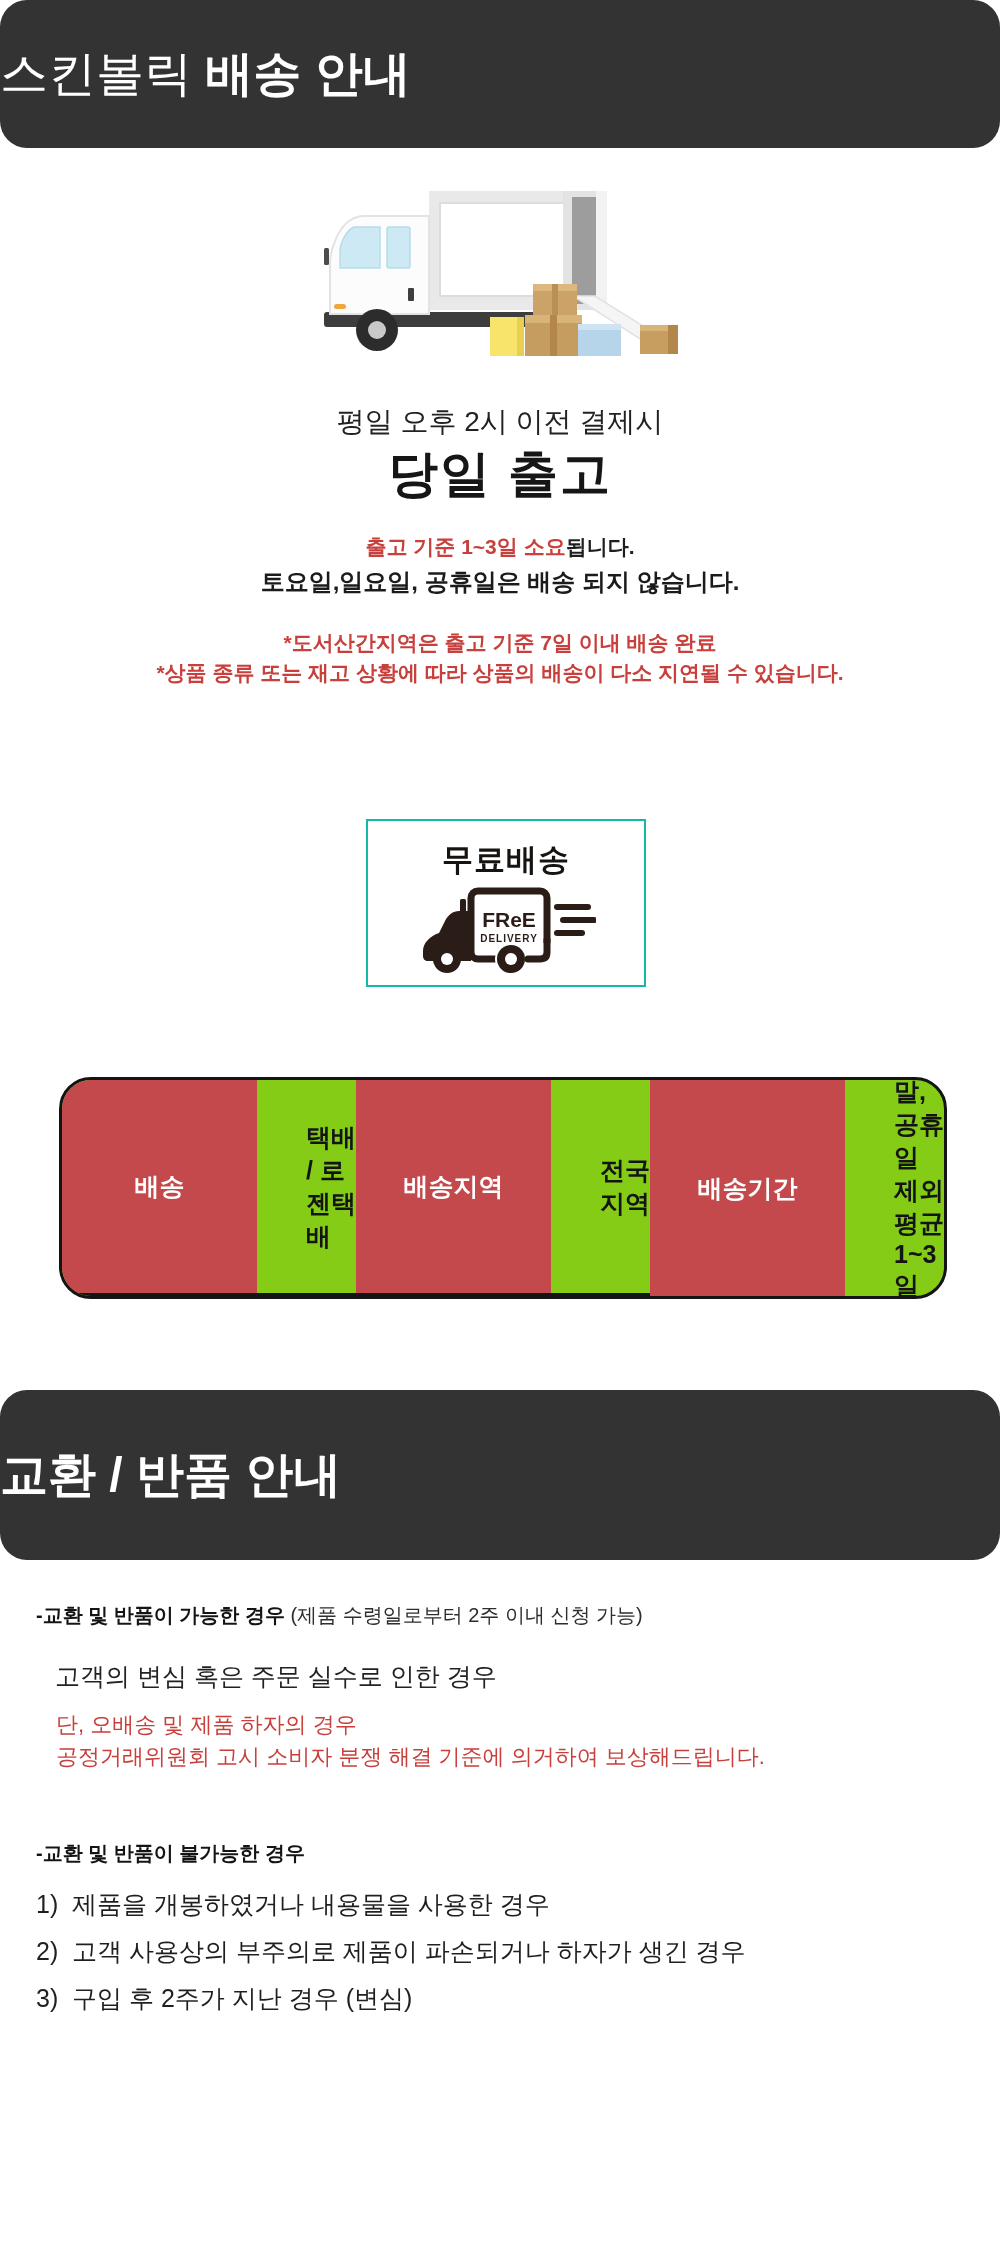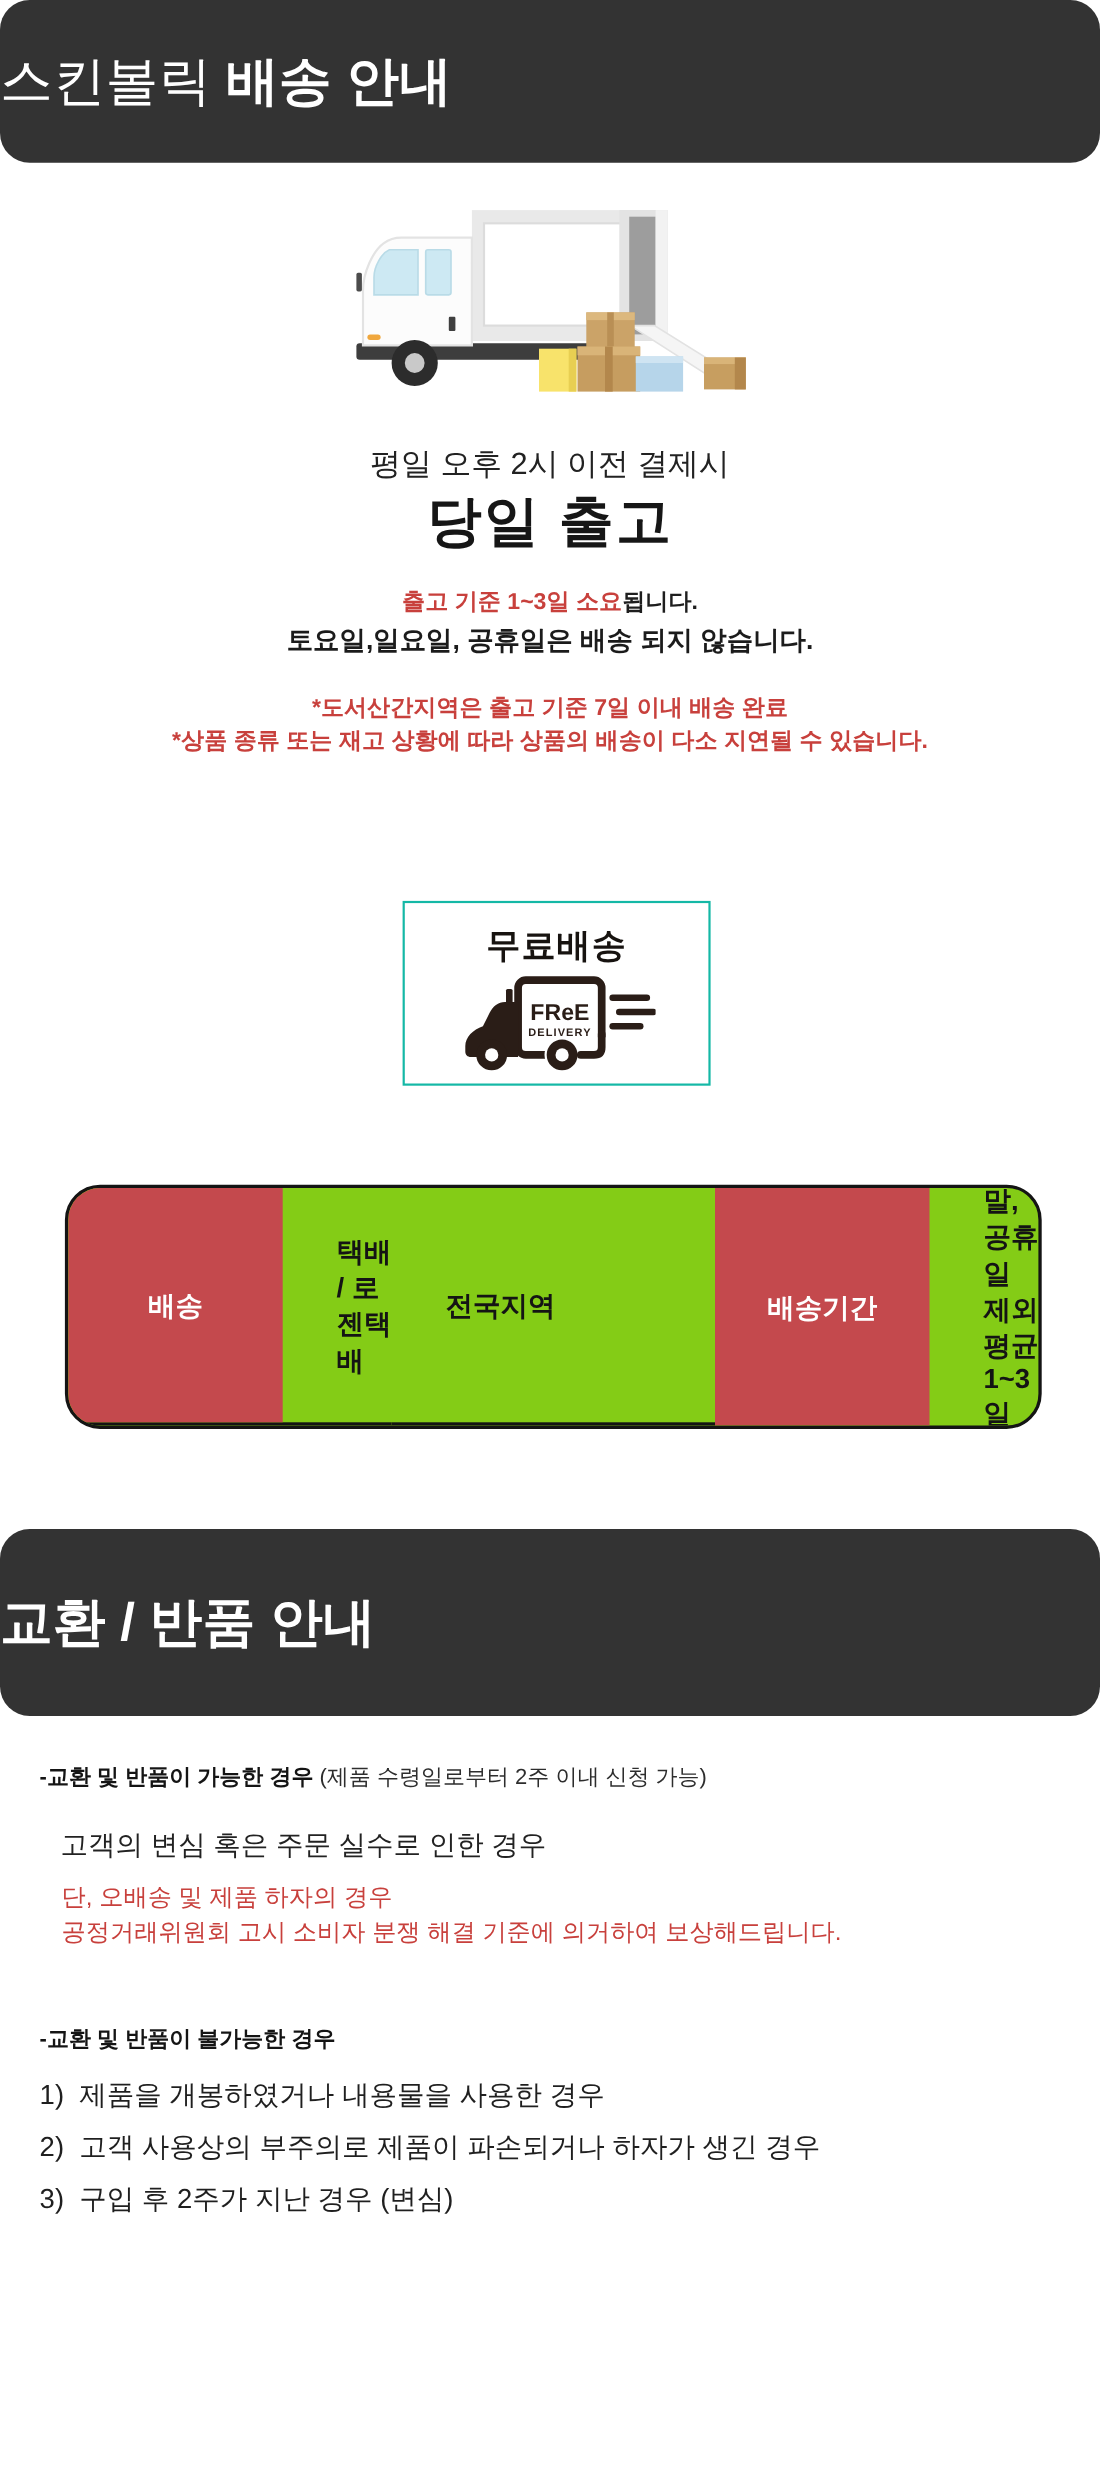--- a/index.html
+++ b/index.html
@@ -142,20 +142,21 @@
       <line x1="141" y1="50" x2="166" y2="50" stroke="#2a1d17" stroke-width="6" stroke-linecap="round"></line>
     </svg>
   </div>
 
   <div class="abs ship-table">
     <div class="t-row">
       <div class="t-label">배송</div>
       <div class="t-value">택배 / 로젠택배</div>
     </div>
     <div class="t-row">
+      <div class="t-label">배송지역</div>
       <div class="t-value">전국지역</div>
     </div>
     <div class="t-row">
       <div class="t-label">배송기간</div>
       <div class="t-value">주말, 공휴일 제외 평균 1~3일 소요</div>
     </div>
   </div>
 
   <header class="abs bar bar2">
     <div class="bar-title w-heavy">교환 / 반품 안내</div>

